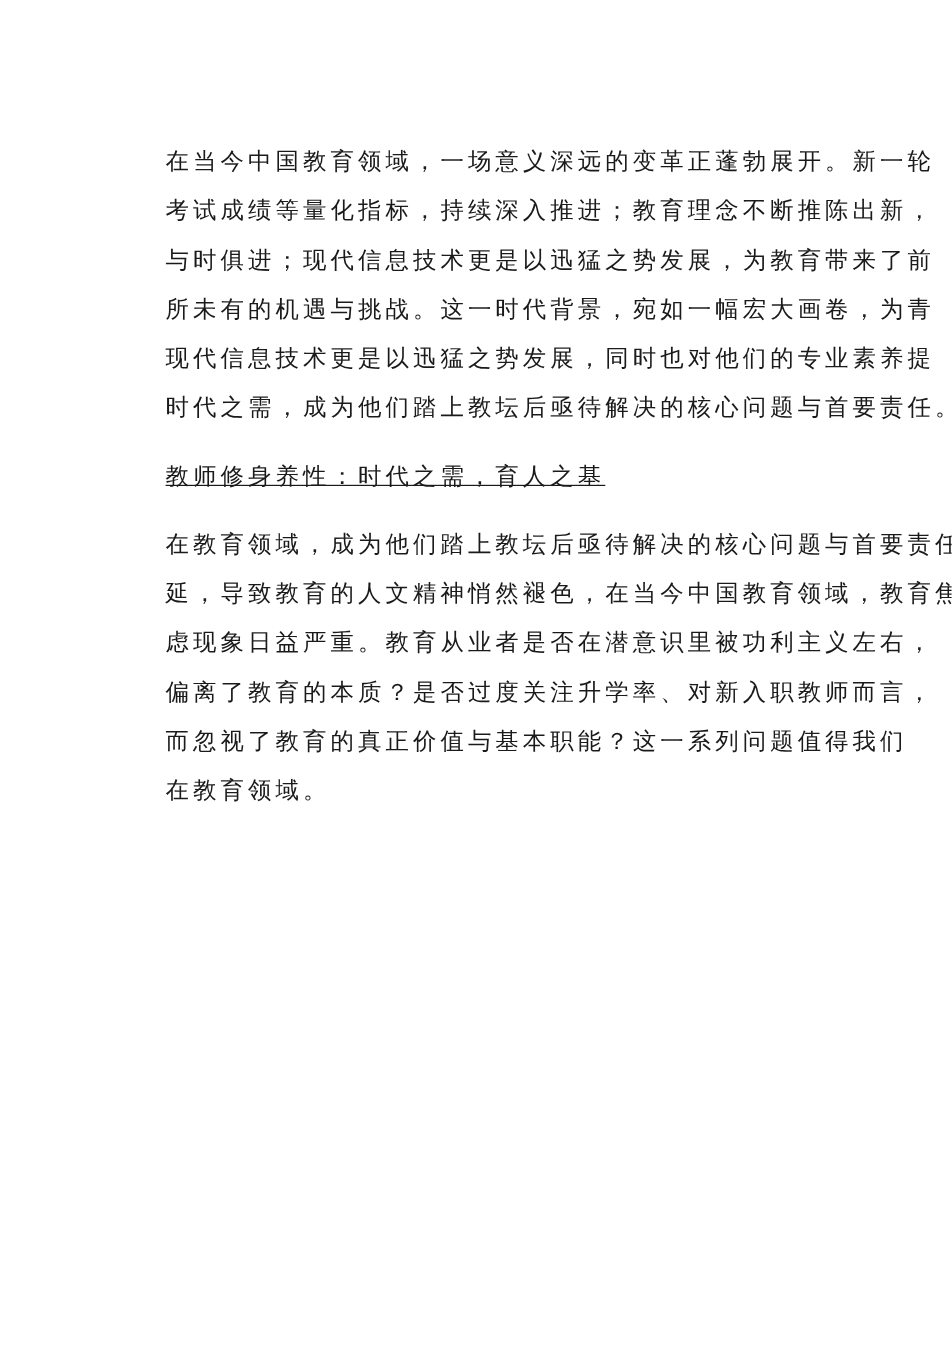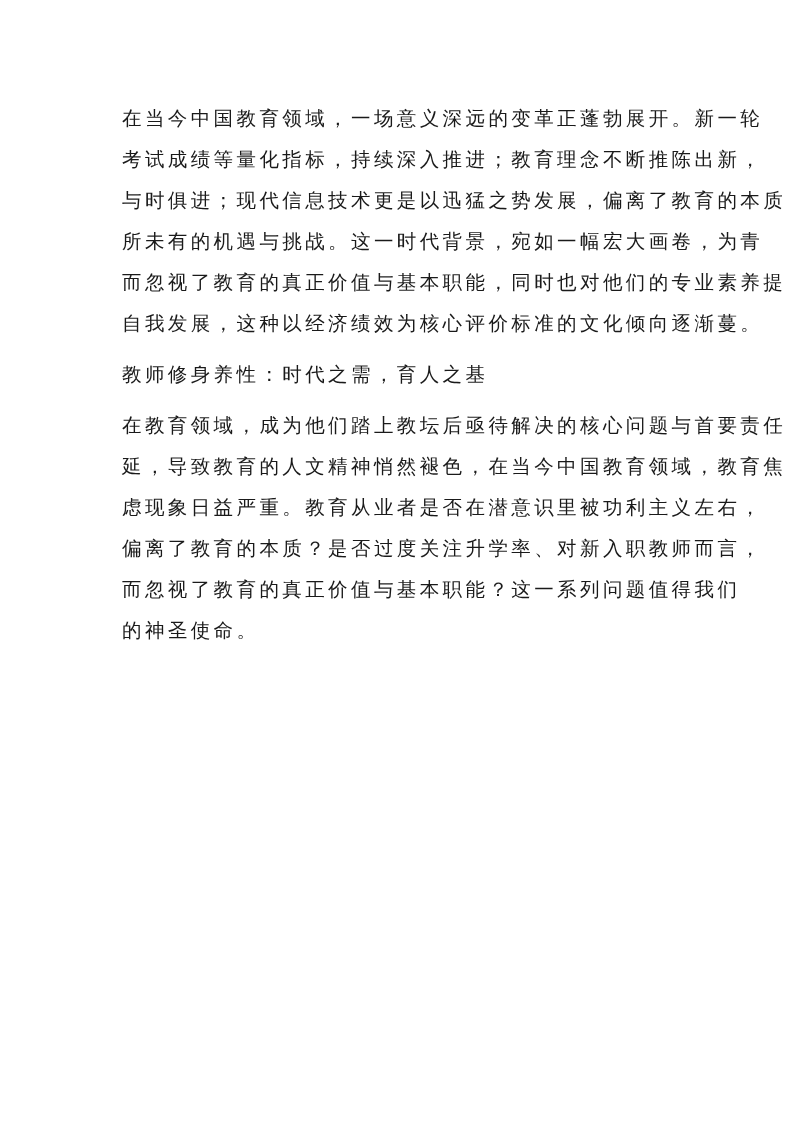--- a/index.html
+++ b/index.html
@@ -15,57 +15,58 @@
       font-family: "DejaVu Sans", "Liberation Sans", sans-serif;
       color: #1a1a1a;
     }
     .page {
       position: absolute;
       left: 122px;
       top: 98px;
       width: 560px;
     }
     .para {
-      margin: 0;
+      margin: 16px;
       font-size: 19.5px;
       line-height: 41px;
       letter-spacing: 3.4px;
       white-space: nowrap;
     }
     .line {
       display: block;
     }
     .para + .para {
       margin-top: 10px;
     }
     .heading {
       margin-top: 10px;
+      text-decoration: underline;
     }
   </style>
 </head>
 <body>
 
 <div class="page">
 
   <p class="para">
     <span class="line">在当今中国教育领域，一场意义深远的变革正蓬勃展开。新一轮</span>
     <span class="line">考试成绩等量化指标，持续深入推进；教育理念不断推陈出新，</span>
-    <span class="line">与时俱进；现代信息技术更是以迅猛之势发展，偏离了教育的本质</span>
+    <span class="line">与时俱进；现代信息技术更是以迅猛之势发展，为教育带来了前</span>
     <span class="line">所未有的机遇与挑战。这一时代背景，宛如一幅宏大画卷，为青</span>
-    <span class="line">而忽视了教育的真正价值与基本职能，同时也对他们的专业素养提</span>
-    <span class="line">自我发展，这种以经济绩效为核心评价标准的文化倾向逐渐蔓。</span>
+    <span class="line">现代信息技术更是以迅猛之势发展，同时也对他们的专业素养提</span>
+    <span class="line">时代之需，成为他们踏上教坛后亟待解决的核心问题与首要责任。</span>
   </p>
 
   <p class="para heading">
     <span class="line">教师修身养性：时代之需，育人之基</span>
   </p>
 
 
   <p class="para">
     <span class="line">在教育领域，成为他们踏上教坛后亟待解决的核心问题与首要责任</span>
     <span class="line">延，导致教育的人文精神悄然褪色，在当今中国教育领域，教育焦</span>
     <span class="line">虑现象日益严重。教育从业者是否在潜意识里被功利主义左右，</span>
     <span class="line">偏离了教育的本质？是否过度关注升学率、对新入职教师而言，</span>
     <span class="line">而忽视了教育的真正价值与基本职能？这一系列问题值得我们</span>
-    <span class="line">的神圣使命。</span>
+    <span class="line">在教育领域。</span>
   </p>
 
 </div>
 
 </body></html>

